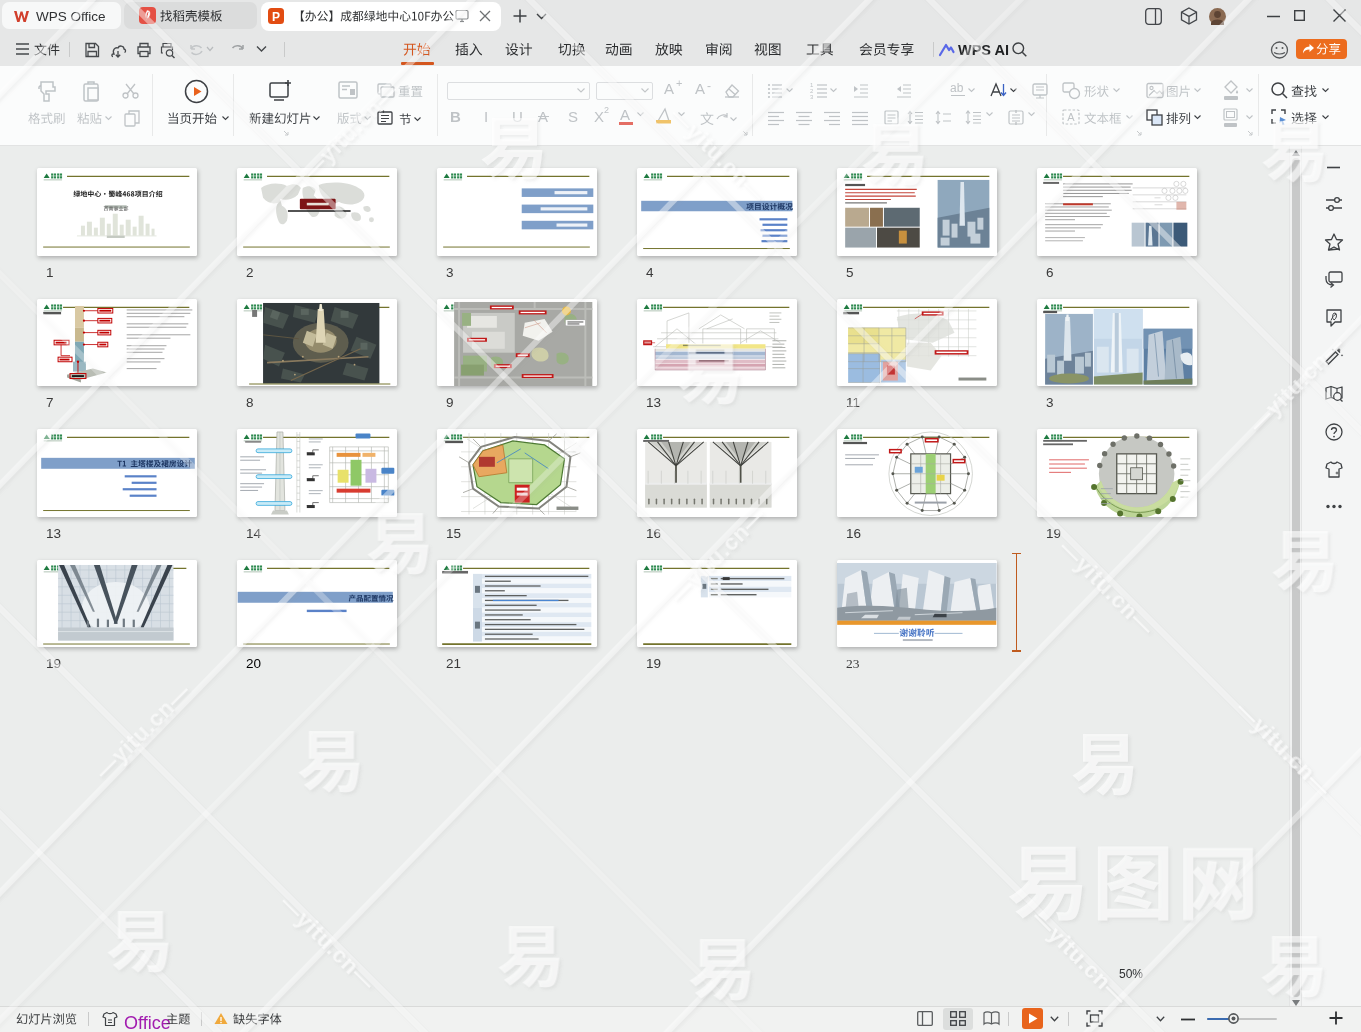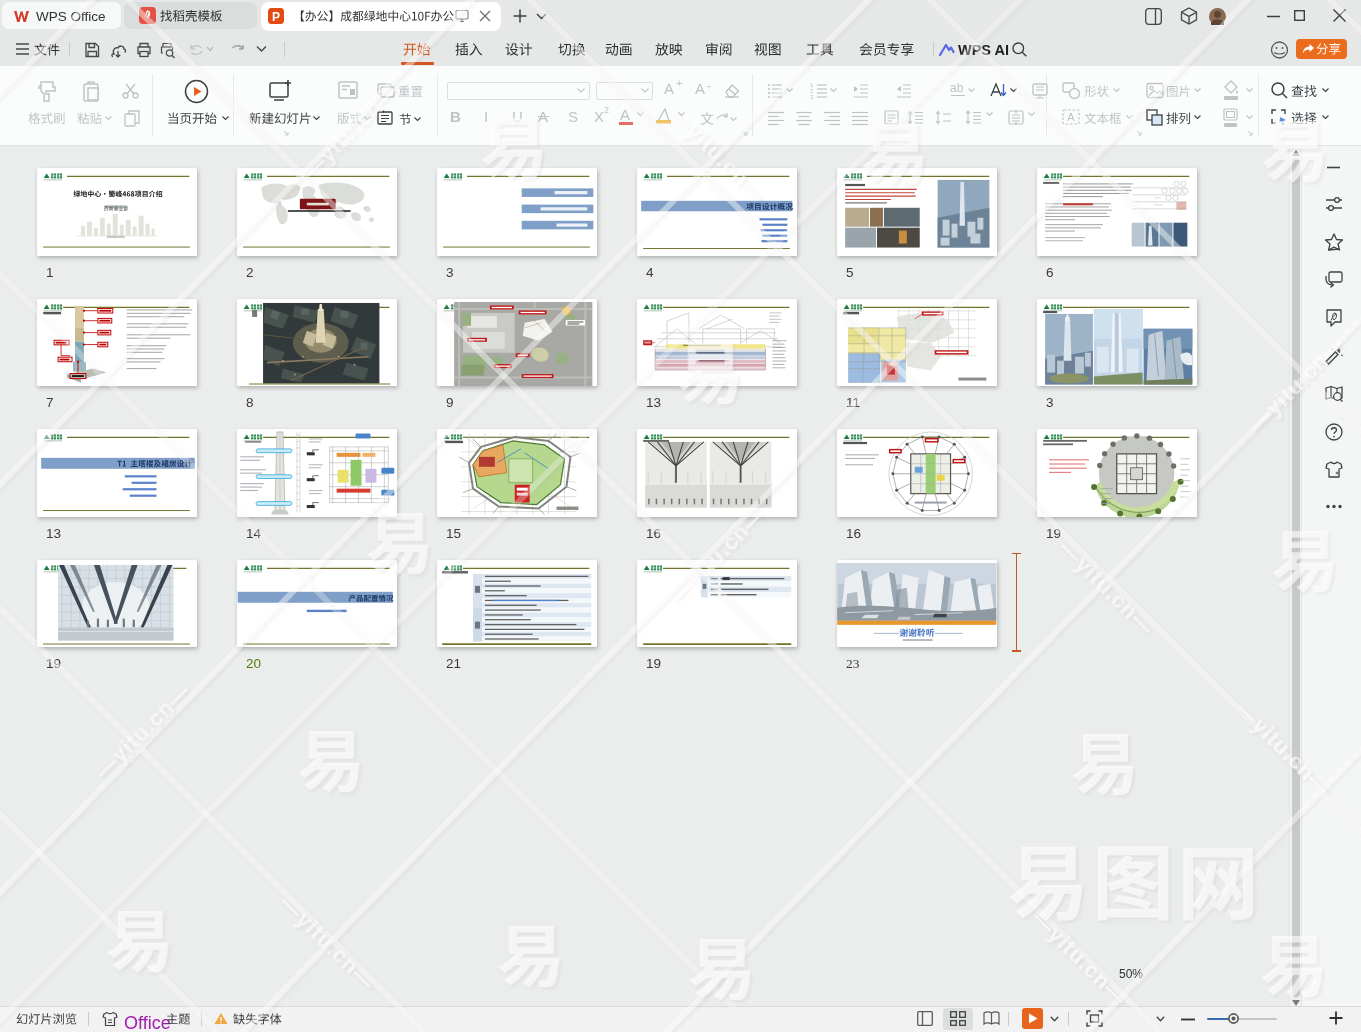--- a/index.html
+++ b/index.html
@@ -1320,21 +1320,21 @@
       <rect x="22.8" y="5.5" width="2.2" height="2.2"></rect>
       <rect x="20" y="8.3" width="2.2" height="2.2"></rect>
       <rect x="22.8" y="8.3" width="2.2" height="2.2"></rect>
     </g>
     <rect x="6.5" y="11.5" width="18.5" height="0.9" fill="#a9bfae"></rect>
     <path d="M30 8.5 L153 8.5" stroke="#73732c" stroke-width="1.3"></path>
     <rect x="0.5" y="32" width="156" height="11" fill="#7f9fc9"></rect>
     <rect x="70" y="50" width="40" height="2.4" fill="#5a82c8"></rect>
     <path d="M6 84.5 L153.5 84.5" stroke="#73732c" stroke-width="1"></path>
   </svg>
-<div class="abs" style="left:246px;top:656px;font-size:13.5px;color:#4d7c0f;font-family:'Liberation Sans'">20</div>
+<div class="abs" style="left:246px;top:656px;font-size:13.5px;color:#000000;font-family:'Liberation Sans'">20</div>
 <svg class="abs" style="left:437px;top:559.5px;background:#fff;border-radius:1.5px;box-shadow:1px 2px 4px rgba(60,60,60,0.35)" width="159.5" height="87.5" viewBox="0 0 160 88">
     <path d="M6.5 10 L9.5 5.5 L12.5 10 Z" fill="#1e7a40"></path>
     <g fill="#2e8a50">
       <rect x="14" y="5.5" width="2.2" height="2.2"></rect>
       <rect x="16.8" y="5.5" width="2.2" height="2.2"></rect>
       <rect x="14" y="8.3" width="2.2" height="2.2"></rect>
       <rect x="16.8" y="8.3" width="2.2" height="2.2"></rect>
       <rect x="20" y="5.5" width="2.2" height="2.2"></rect>
       <rect x="22.8" y="5.5" width="2.2" height="2.2"></rect>
       <rect x="20" y="8.3" width="2.2" height="2.2"></rect>

